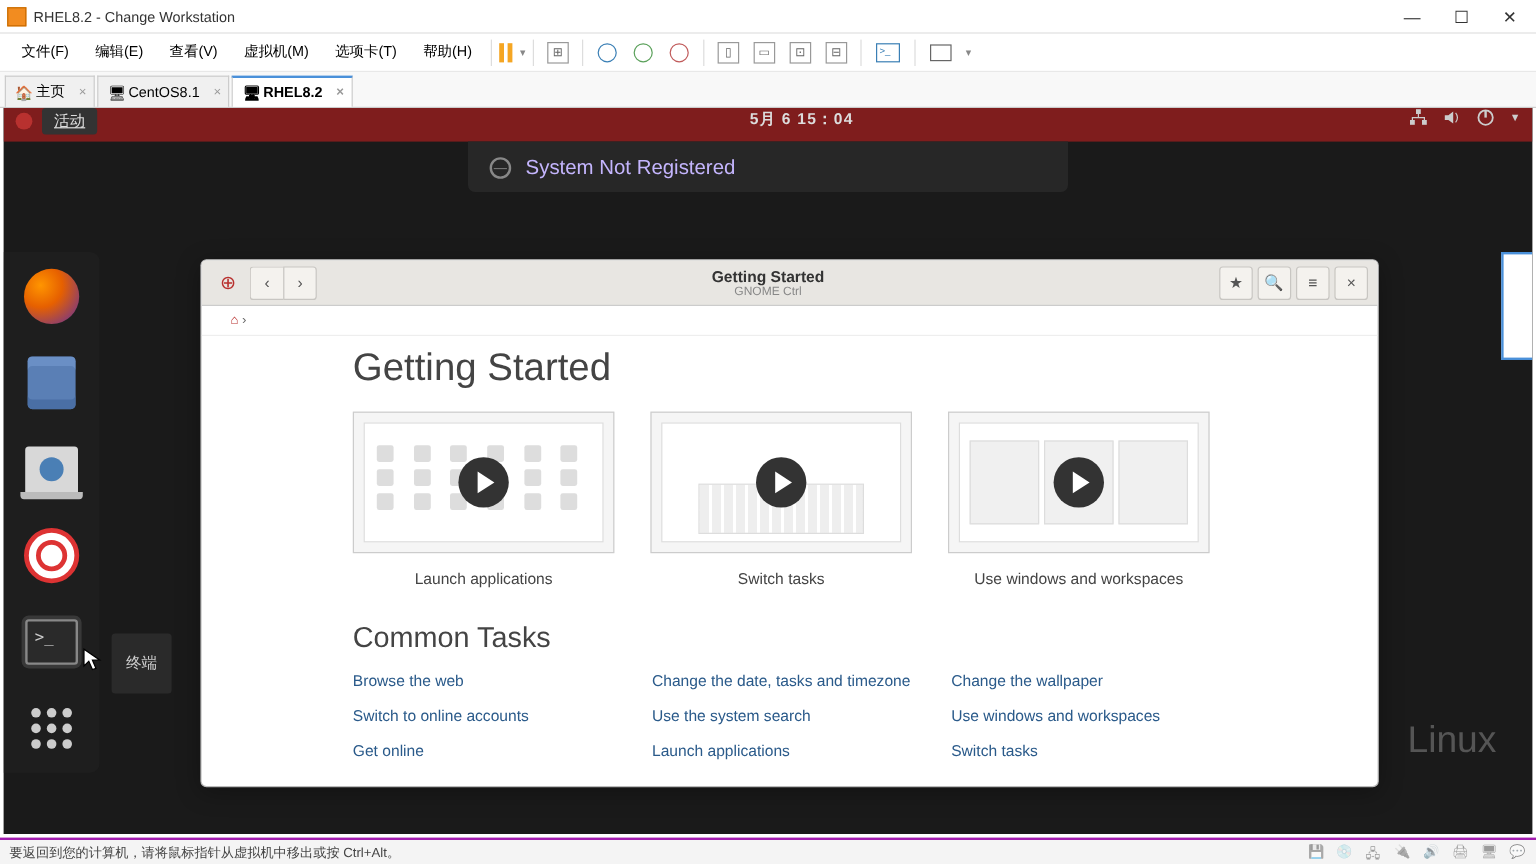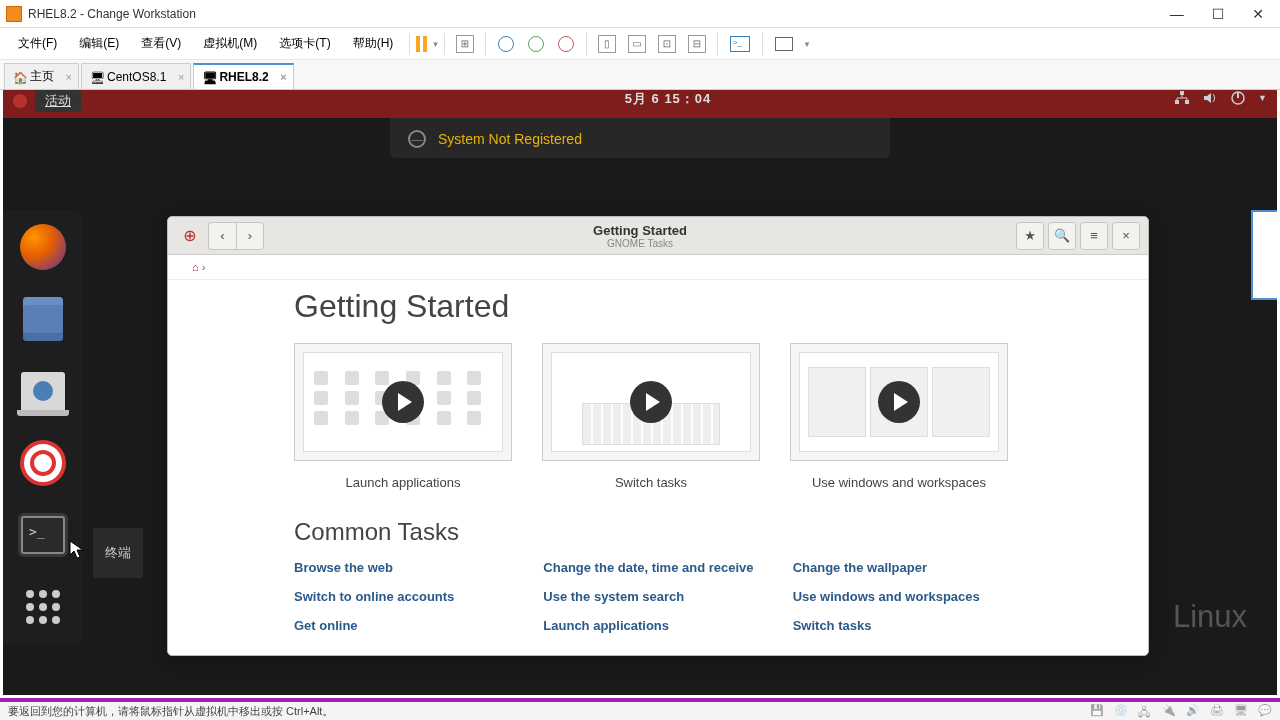--- a/index.html
+++ b/index.html
@@ -43,21 +43,21 @@
 .gnome-top .rh-dot{width:14px;height:14px;background:#b8312f;border-radius:50%}
 .gnome-top .act{background:#333;padding:2px 10px;border-radius:3px;text-decoration:underline}
 .gnome-top .clock { position:absolute; left:50%; transform:translateX(-50%); font-weight:700; letter-spacing:1px;margin-left:28px; }
 .gnome-top .sys-tray { margin-left:auto; display:flex; align-items:center; gap:12px; }
 .sys-tray svg{fill:#ccc}
 
 
 .notif { position:absolute; top:28px; left:50%; transform:translateX(-50%); width:500px; background:rgba(40,40,40,.97); border-radius:0 0 6px 6px; padding:12px 18px 10px; color:#ddd; z-index:5; }
 .notif .n-head{display:flex;align-items:center;gap:12px}
 .notif .n-dash{width:18px;height:18px;border:2px solid #888;border-radius:50%;display:flex;align-items:center;justify-content:center;font-size:11px;color:#888}
-.notif .n-title{font-size:14px;color:#eab308}
+.notif .n-title{font-size:17px;color:#c4b5fd}
 .notif .n-sub{font-size:13px;color:#999;margin-left:30px;margin-top:2px}
 .notif .n-action{text-align:center;margin-top:14px;font-size:14px;color:#ddd;cursor:pointer}
 
 
 .dock { position:absolute; left:0; top:120px; width:80px; background:rgba(30,30,30,.92); border-radius:0 8px 8px 0; padding:12px 0; display:flex; flex-direction:column; align-items:center; gap:22px; }
 .dock-item { width:50px; height:50px; display:flex; align-items:center; justify-content:center; cursor:pointer; position:relative; }
 .dock-ff{width:46px;height:46px;border-radius:50%;background:radial-gradient(circle at 30% 30%,#ff9500 0%,#e66000 40%,#5e2ca5 100%);position:relative}
 .dock-files{width:40px;height:44px;background:#5a7fb5;border-radius:4px;box-shadow:inset 0 -8px 0 #4a6fa5,inset 0 8px 0 #6a8fc5}
 .dock-sw{width:44px;height:38px;background:#d8d8d8;border-radius:3px 3px 0 0;position:relative}
 .dock-sw::after{content:"";position:absolute;bottom:-6px;left:-4px;right:-4px;height:6px;background:#bbb;border-radius:0 0 3px 3px}
@@ -103,27 +103,27 @@
 .card-thumb .mock-apps{display:grid;grid-template-columns:repeat(6,1fr);gap:6px;padding:18px 10px 8px}
 .card-thumb .mock-apps span{width:14px;height:14px;background:#ddd;border-radius:2px}
 .card-thumb .mock-kb{position:absolute;bottom:6px;left:30px;right:30px;height:42px;background:repeating-linear-gradient(90deg,#eee 0 8px,#fff 8px 10px),repeating-linear-gradient(0deg,#eee 0 8px,#fff 8px 10px);border:1px solid #ddd}
 .card-thumb .mock-ws{position:absolute;inset:14px 8px;display:flex;gap:4px}
 .card-thumb .mock-ws .col{flex:1;background:#f0f0f0;border:1px solid #ddd}
 .card-label{font-size:13px;color:#444;margin-top:14px}
 
 .help-body h2{font-size:24px;color:#444;font-weight:400;margin-bottom:14px}
 .task-cols{display:flex;gap:20px}
 .task-col{flex:1;display:flex;flex-direction:column;gap:14px}
-.task-link{font-size:13px;color:#2a5a8a;font-weight:bold;cursor:pointer}
+.task-link{font-size:13px;color:#2a5a8a;font-weight:normal;cursor:pointer}
 
 
 .thumb-prev{position:absolute;right:0;top:120px;width:26px;height:90px;background:#fff;border:2px solid #4a90d9;border-right:none}
 
 
-.statusbar{position:absolute;bottom:0;left:0;right:0;height:22px;background:#f4f4f4;border-top:4px solid #a21caf;display:flex;align-items:center;padding:0 8px;font-size:11px;color:#444}
+.statusbar{position:absolute;bottom:0;left:0;right:0;height:22px;background:#f4f4f4;border-top:2px solid #a21caf;display:flex;align-items:center;padding:0 8px;font-size:11px;color:#444}
 .statusbar .st-icons{margin-left:auto;display:flex;gap:10px;align-items:center}
 .st-ico{width:14px;height:14px;opacity:.5}
 </style>
 </head>
 <body>
 
 <div class="titlebar">
   <span class="vm-logo"></span>
   <span class="title">RHEL8.2 - Change Workstation</span>
   <div class="win-ctrls">
@@ -262,21 +262,21 @@
 
   <div class="help-win">
     <div class="help-head">
       <span class="hh-btn compass">⊕</span>
       <div class="hh-nav">
         <span class="hh-btn">‹</span>
         <span class="hh-btn">›</span>
       </div>
       <div class="hh-title">
         <div class="t1">Getting Started</div>
-        <div class="t2">GNOME Tasks</div>
+        <div class="t2">GNOME Ctrl</div>
       </div>
       <div class="hh-right">
         <span class="hh-btn">★</span>
         <span class="hh-btn">🔍</span>
         <span class="hh-btn">≡</span>
         <span class="hh-btn">×</span>
       </div>
     </div>
     <div class="help-crumb"><span class="cico">⌂</span>›</div>
     <div class="help-body">
@@ -334,21 +334,21 @@
         </div>
       </div>
       <h2>Common Tasks</h2>
       <div class="task-cols">
         <div class="task-col">
           <span class="task-link">Browse the web</span>
           <span class="task-link">Switch to online accounts</span>
           <span class="task-link">Get online</span>
         </div>
         <div class="task-col">
-          <span class="task-link">Change the date, time and receive</span>
+          <span class="task-link">Change the date, tasks and timezone</span>
           <span class="task-link">Use the system search</span>
           <span class="task-link">Launch applications</span>
         </div>
         <div class="task-col">
           <span class="task-link">Change the wallpaper</span>
           <span class="task-link">Use windows and workspaces</span>
           <span class="task-link">Switch tasks</span>
         </div>
       </div>
     </div>

